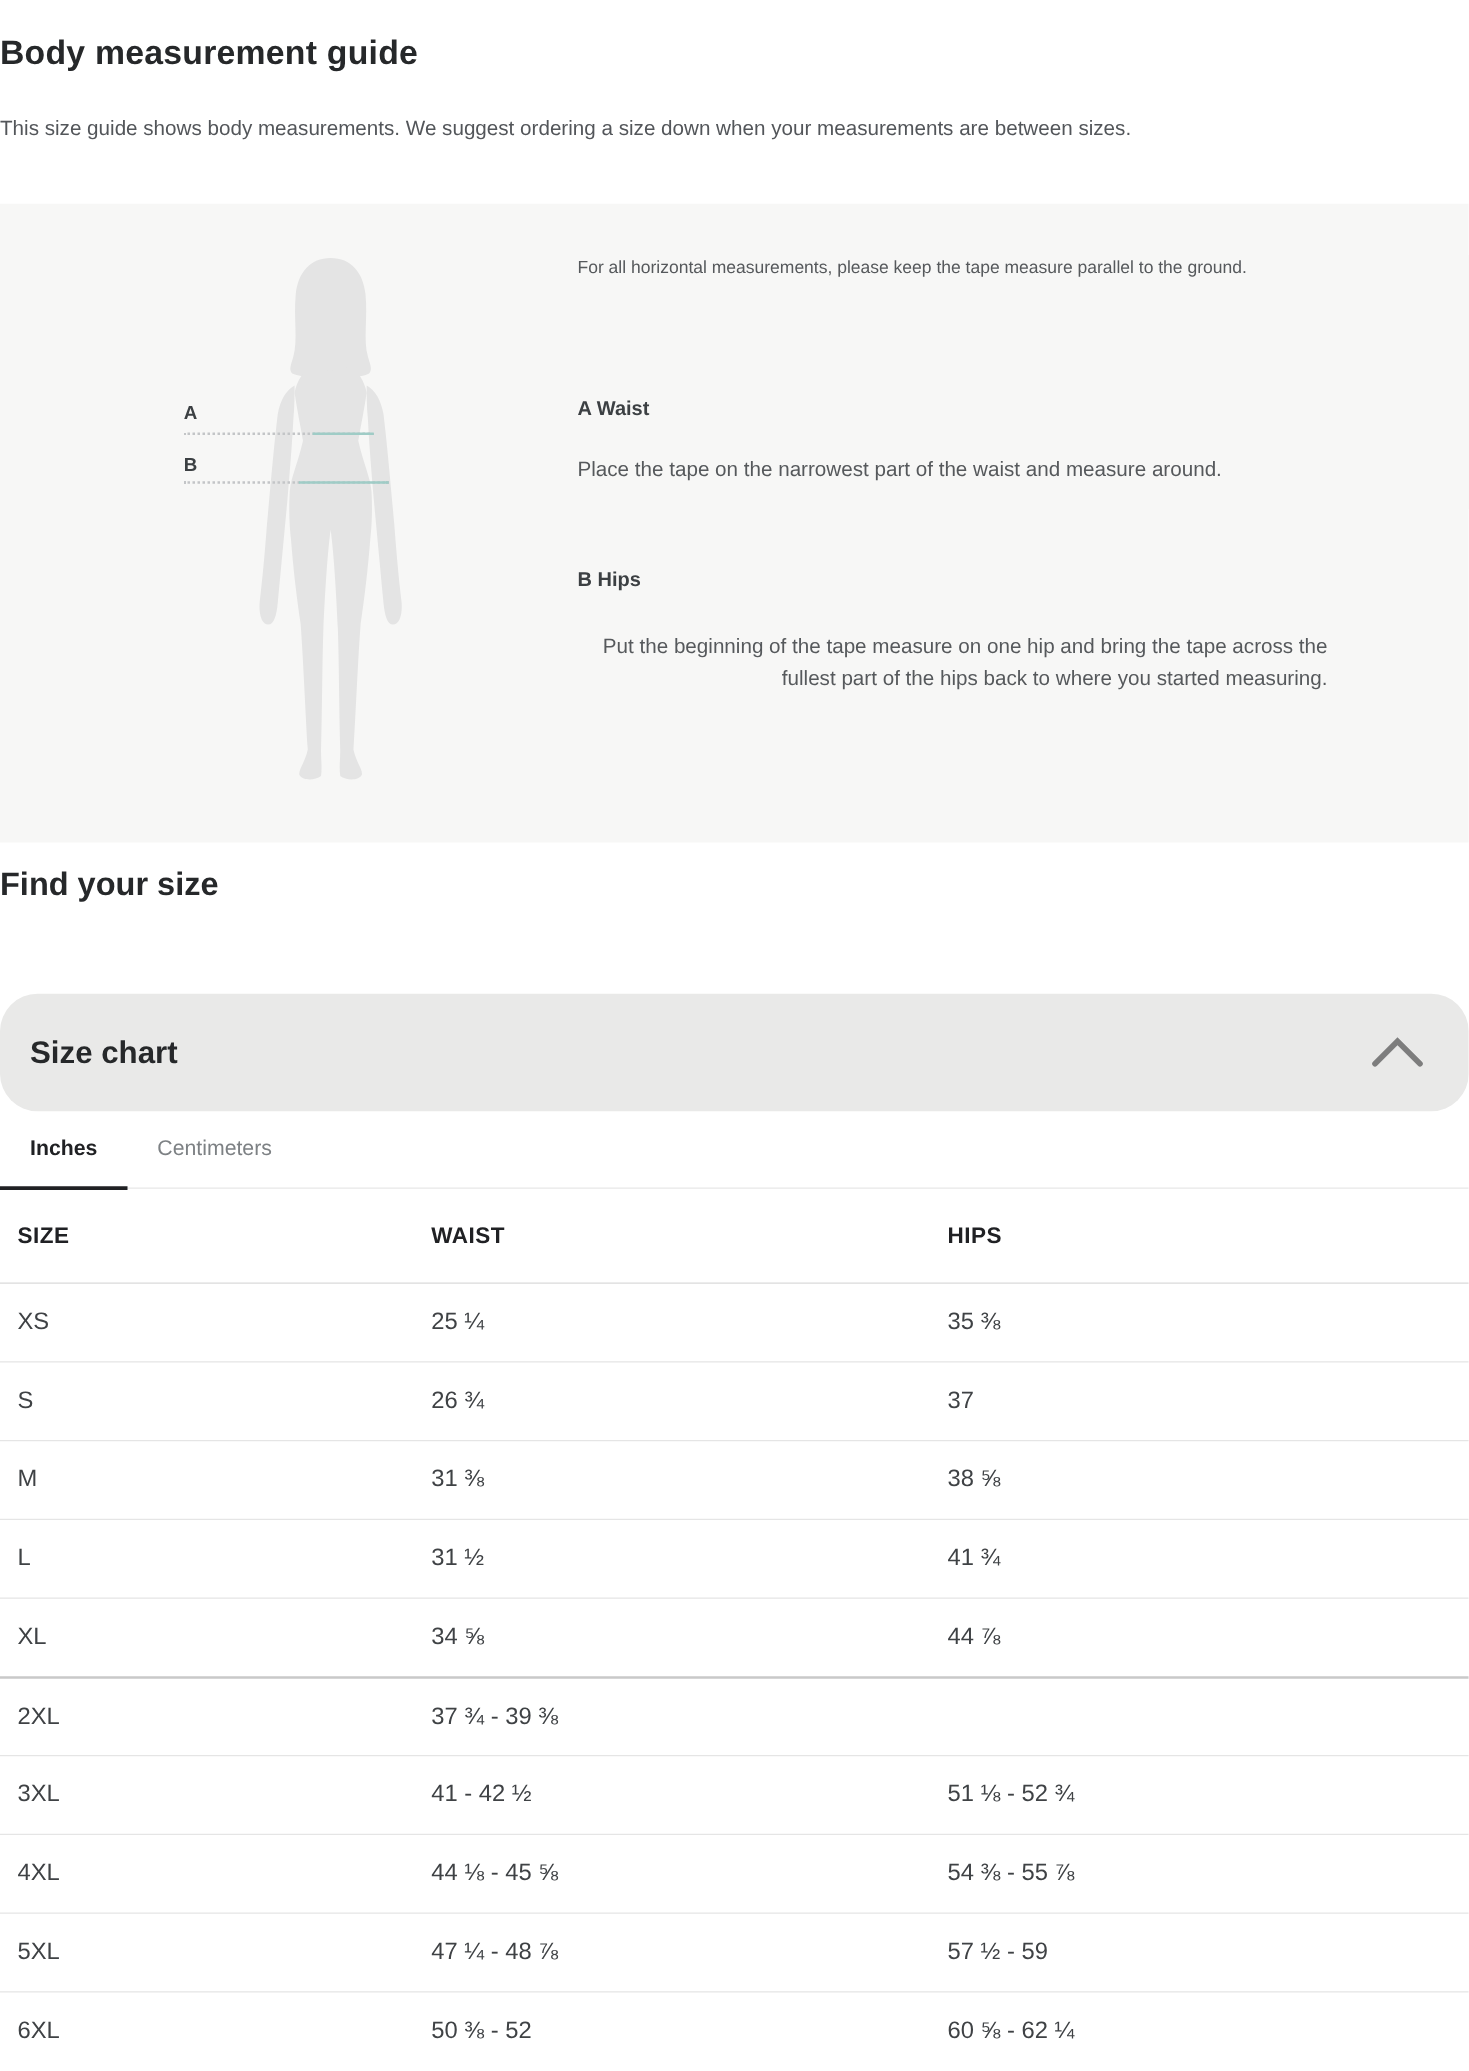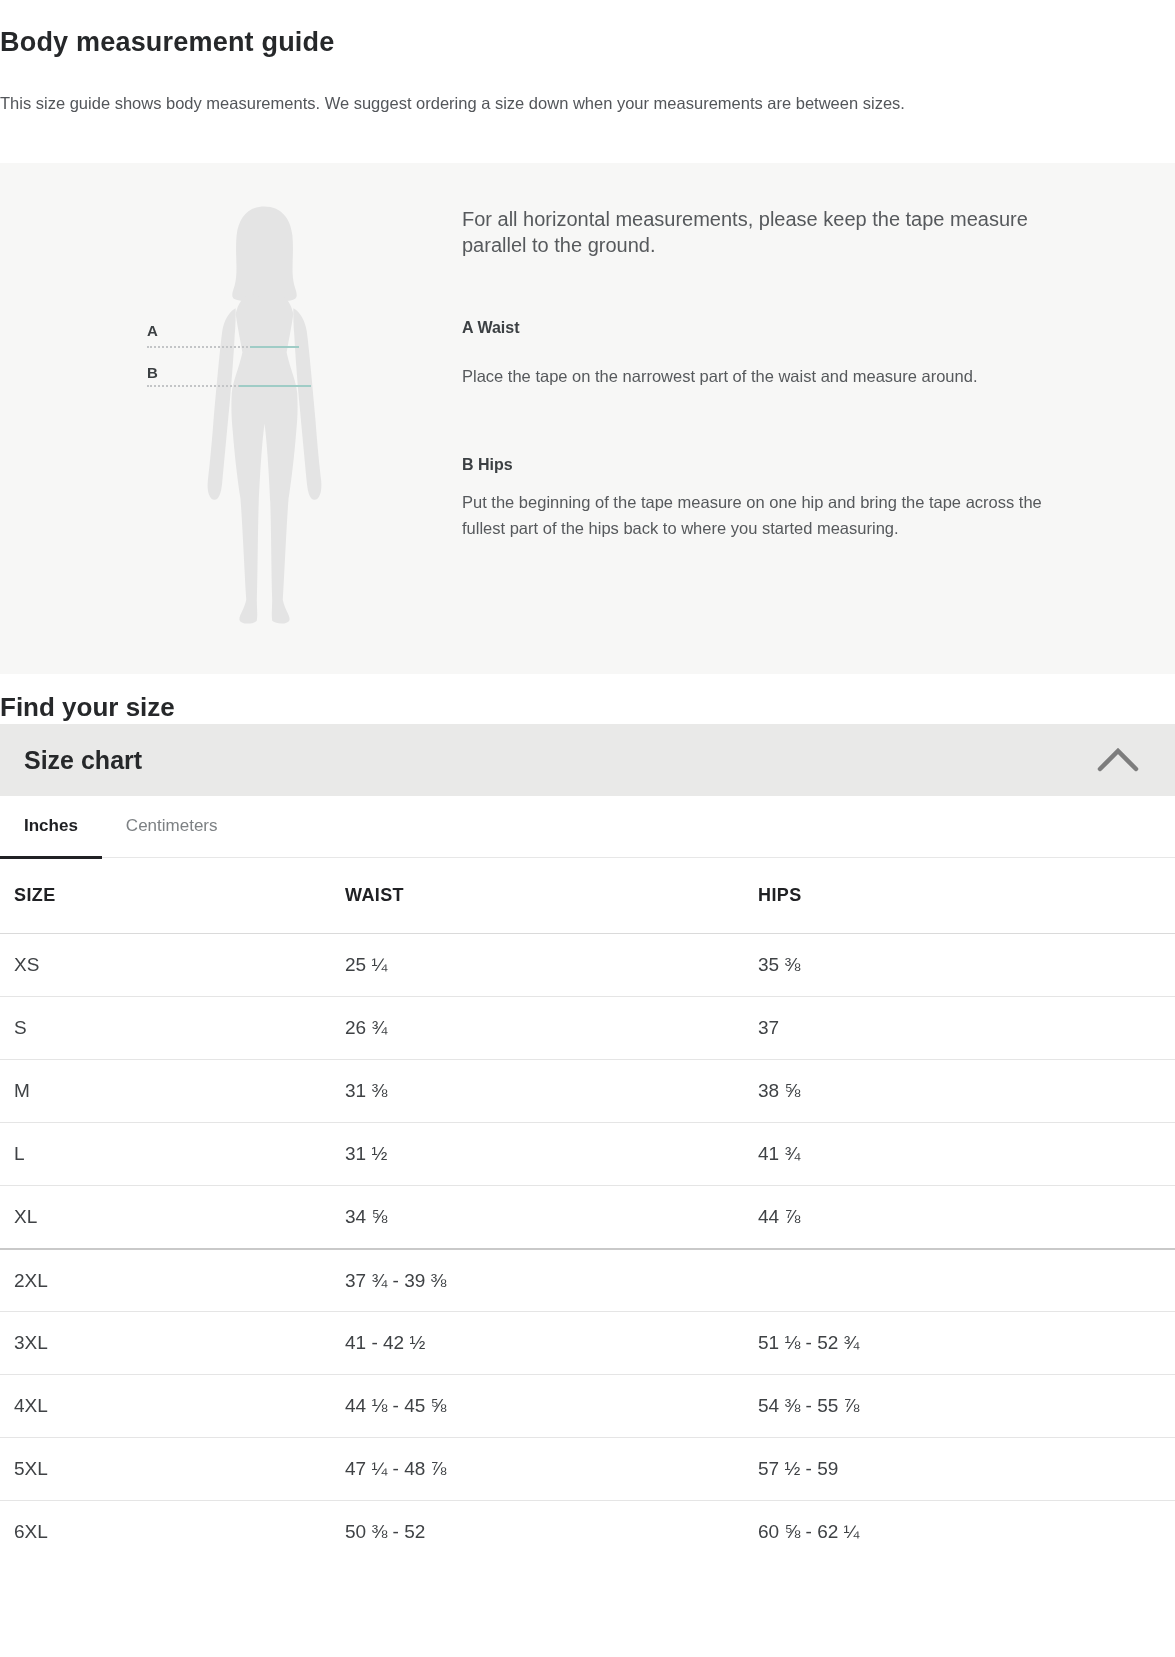--- a/index.html
+++ b/index.html
@@ -38,40 +38,41 @@
   .marker-b { top:202px; }
   .mline { position:absolute; left:147px; height:0; border-top:2px dotted #c3c5c7; }
   .mline-a { top:183px; width:152px; }
   .mline-b { top:222px; width:164px; }
   .mline-solid { position:absolute; height:2px; }
   .msolid-a { top:183px; left:250px; width:49px; }
   .msolid-b { top:222px; left:239px; width:72px; }
 
   .panel-copy { position:absolute; left:462px; top:0; width:600px; }
   .panel-note { position:absolute; top:23px; left:0; width:600px;
-    font-size:20px; line-height:26px; color:#56595c; }
+    font-size:14px; line-height:26px; color:#56595c; }
   .panel-sec-label { position:absolute; left:0;
     font-size:16px; font-weight:700; color:#3c4043;margin-top:16px; }
   .panel-sec-text { position:absolute; left:0; width:600px;
     font-size:16.5px; line-height:26px; color:#56595c; }
   .sec-a-label { top:140px; }
   .sec-a-text  { top:183px; }
   .sec-b-label { top:277px; }
-  .sec-b-text  { top:309px; }
+  .sec-b-text  { top:324px;text-align:right; }
 
   .find-size-title {
     margin:16px 0 0 0;
     font-size:26px; line-height:34px; font-weight:700; color:#26282a;
   }
 
   
   .chart-bar {
-    height:72px; background:#e9e9e8;
+    margin-top:71px; height:94px; background:#e9e9e8;
     display:flex; align-items:center; justify-content:space-between;
     padding:0 34px 0 24px;
+    border-radius:30px;
   }
   .chart-bar-title { font-size:25px; font-weight:700; color:#26282a; }
   .chevron-btn { background:none; border:none; padding:0; cursor:pointer; display:flex; }
 
   .tabs {
     height:62px; display:flex; align-items:stretch;
     border-bottom:1px solid #e7e7e7;
   }
   .tab {
     display:flex; align-items:center; padding:0 24px;

